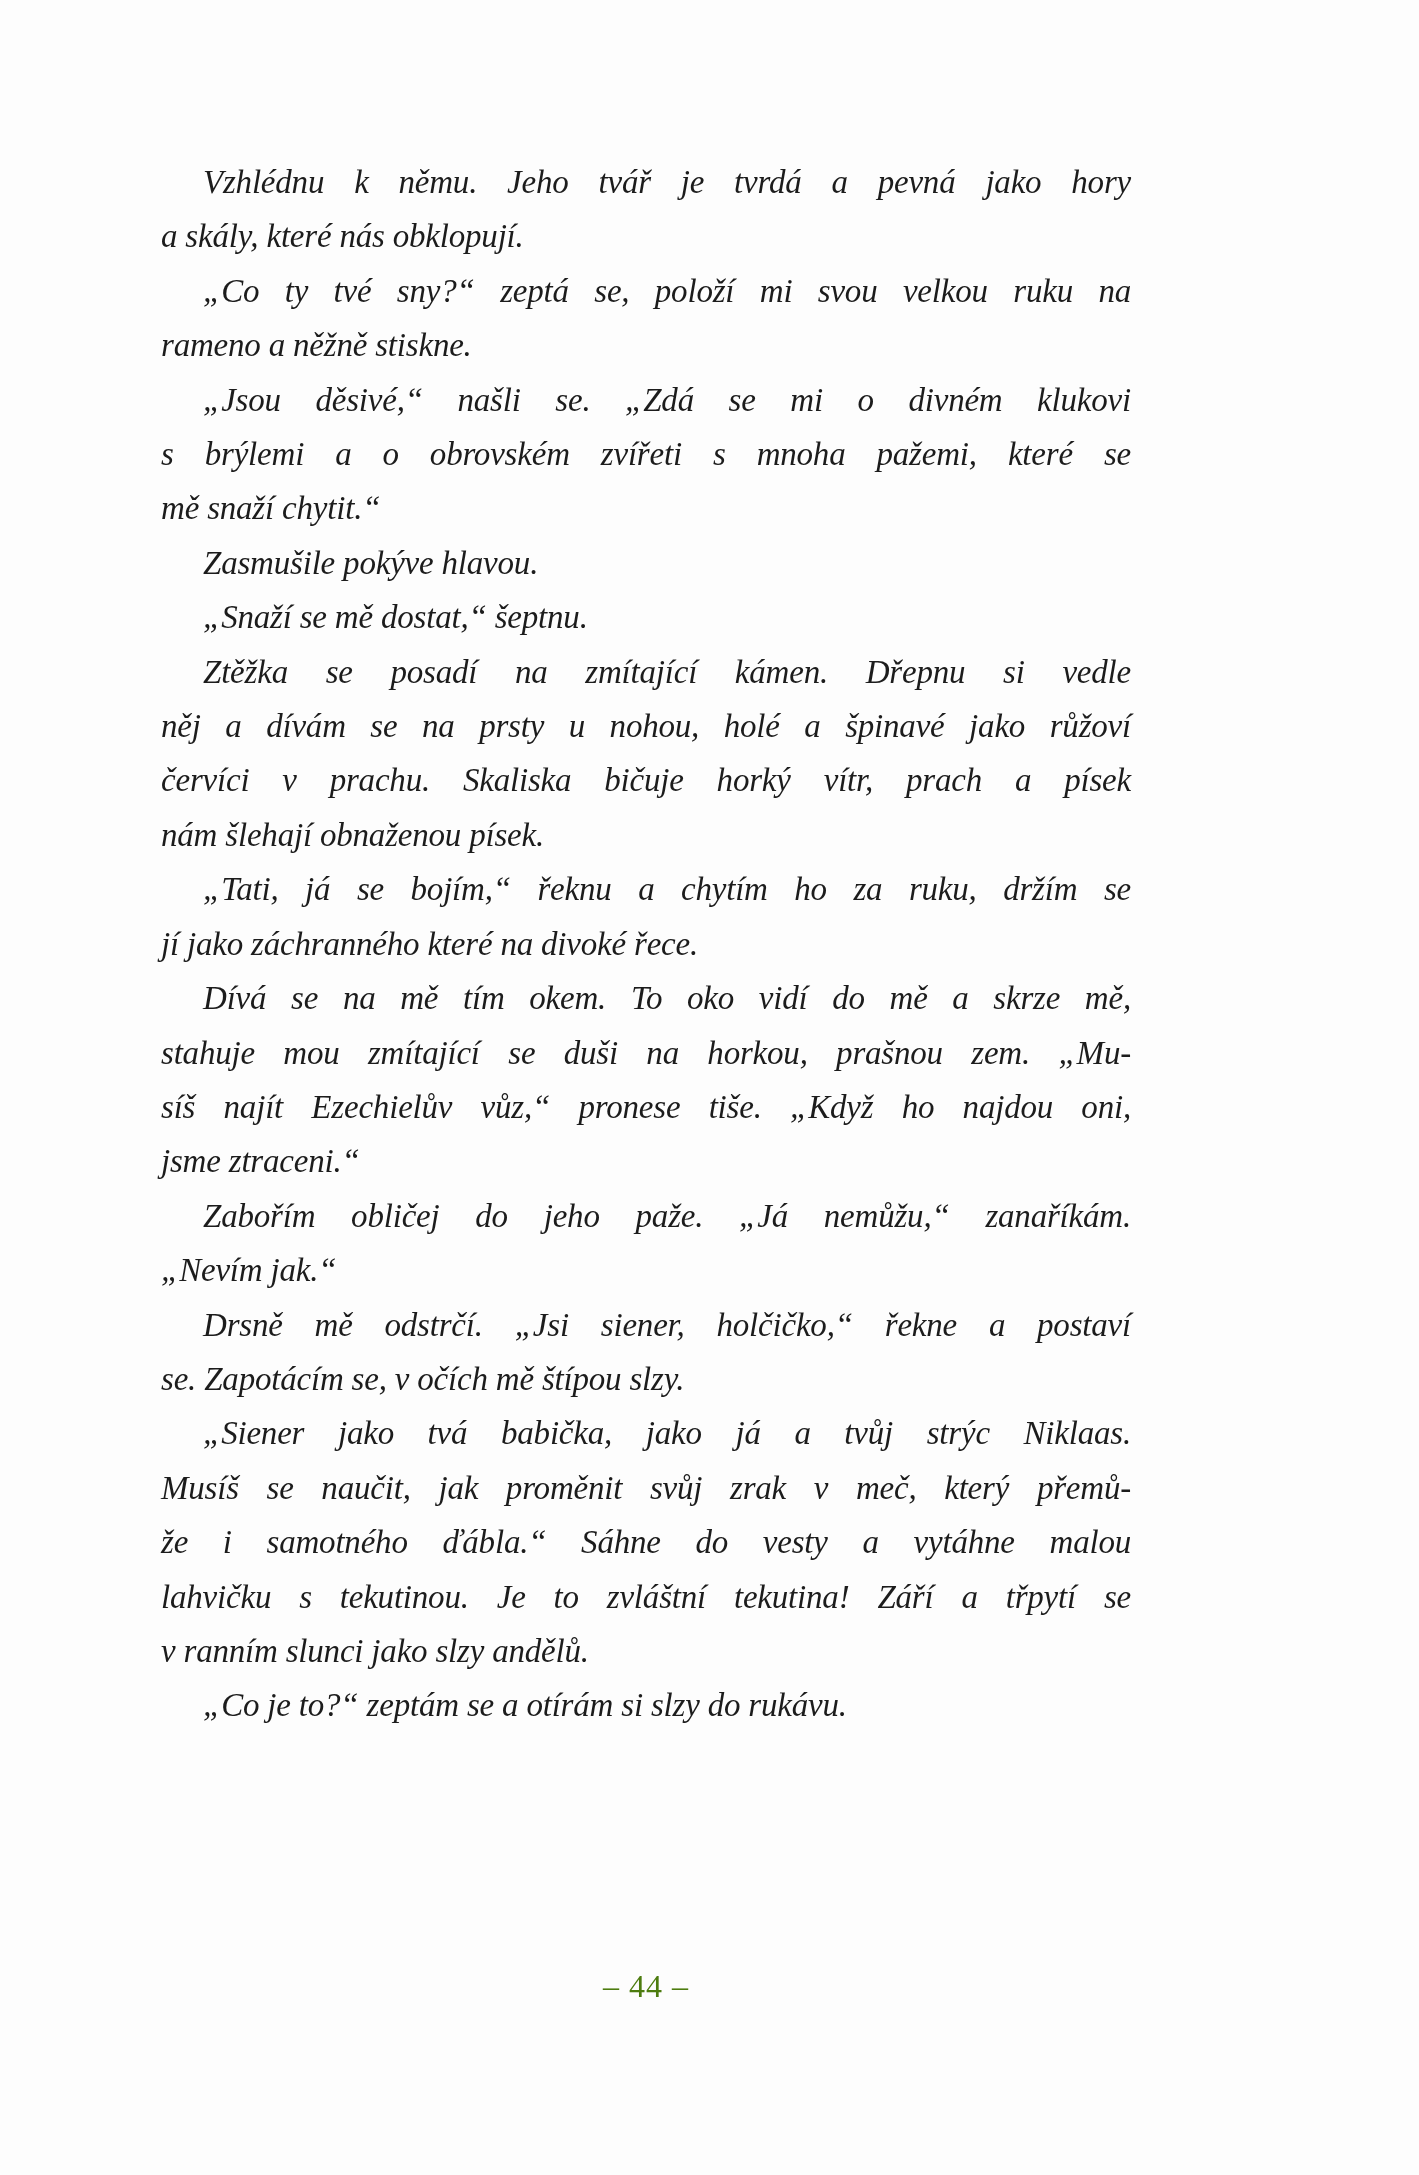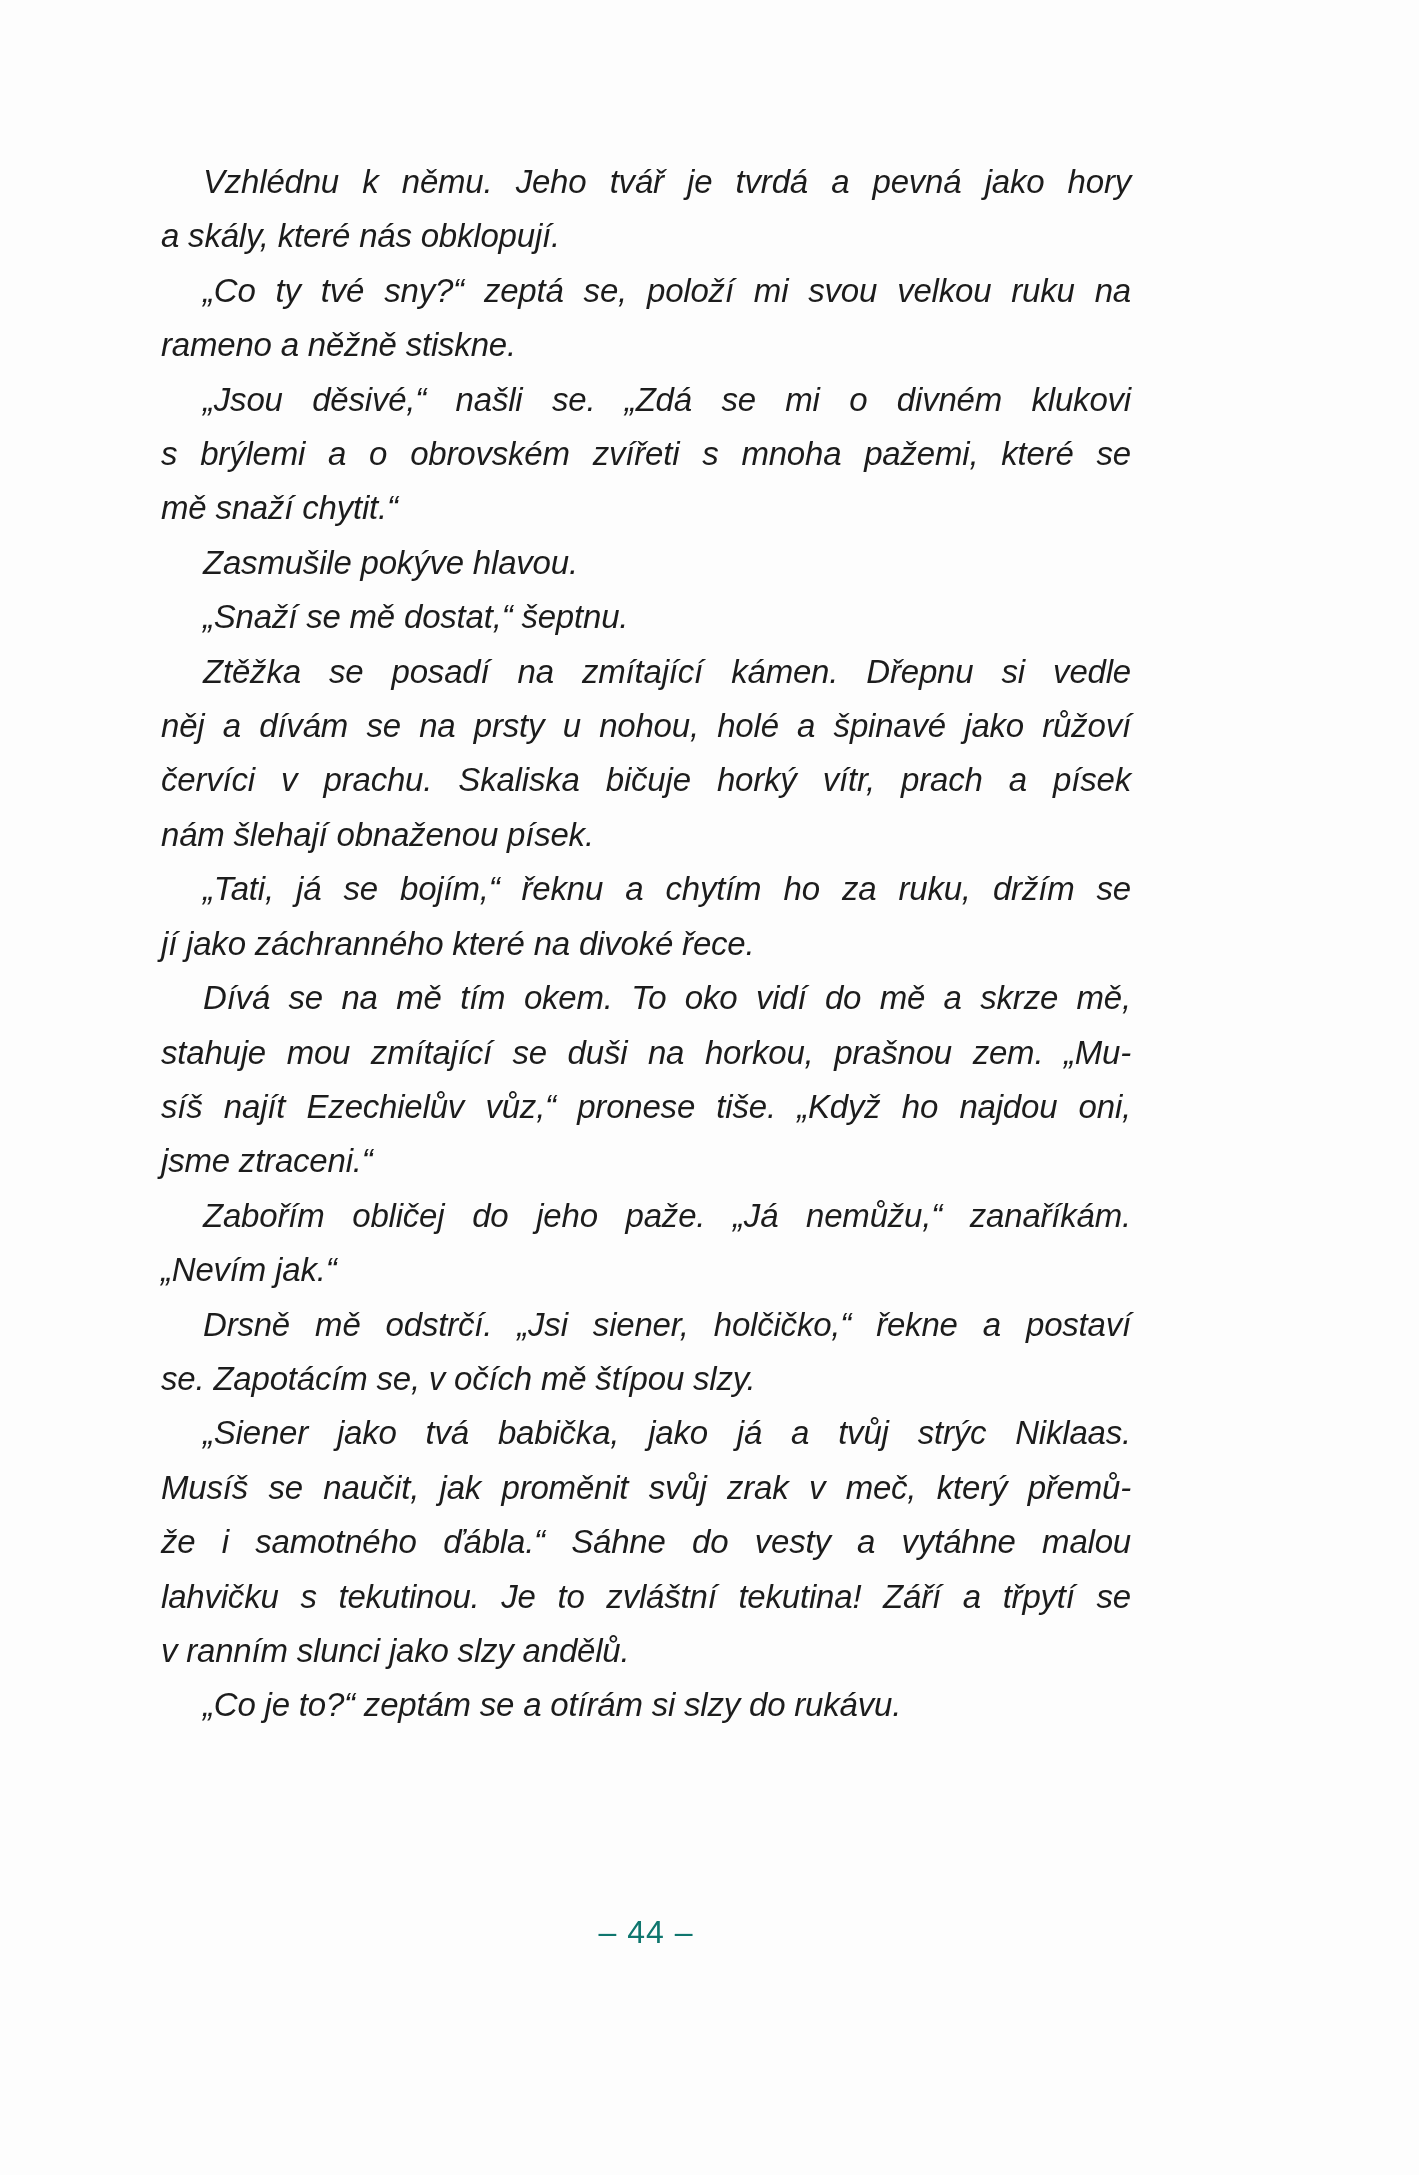--- a/index.html
+++ b/index.html
@@ -6,21 +6,21 @@
     margin: 0;
     padding: 0;
     background: #fdfdfd;
   }
   .page {
     position: relative;
     width: 1419px;
     height: 2175px;
     background: #fdfdfd;
     color: #1c1c1c;
-    font-family: Liberation Sans, sans-serif;
+    font-family: Liberation Serif, serif;
     overflow: hidden;
   }
   .text-block {
     position: absolute;
     left: 161px;
     top: 155px;
     width: 970px;
     font-style: italic;
     font-size: 33px;
     line-height: 54.4px;
@@ -38,27 +38,27 @@
   }
   .line.last {
     text-align-last: left;
   }
   .line.first {
     text-indent: 42px;
   }
   .footer {
     position: absolute;
     left: 161px;
-    top: 1914px;
+    top: 1968px;
     width: 970px;
     text-align: center;
     font-style: normal;
     font-size: 32px;
     letter-spacing: 1px;
-    color: #0f766e;
+    color: #4d7c0f;
   }
 </style>
 </head>
 <body>
 
 <div class="page">
   <div class="text-block" id="text-block">
       <p class="para">
         <span class="line first">Vzhlédnu k němu. Jeho tvář je tvrdá a pevná jako hory</span>
         <span class="line last">a skály, které nás obklopují.</span>

